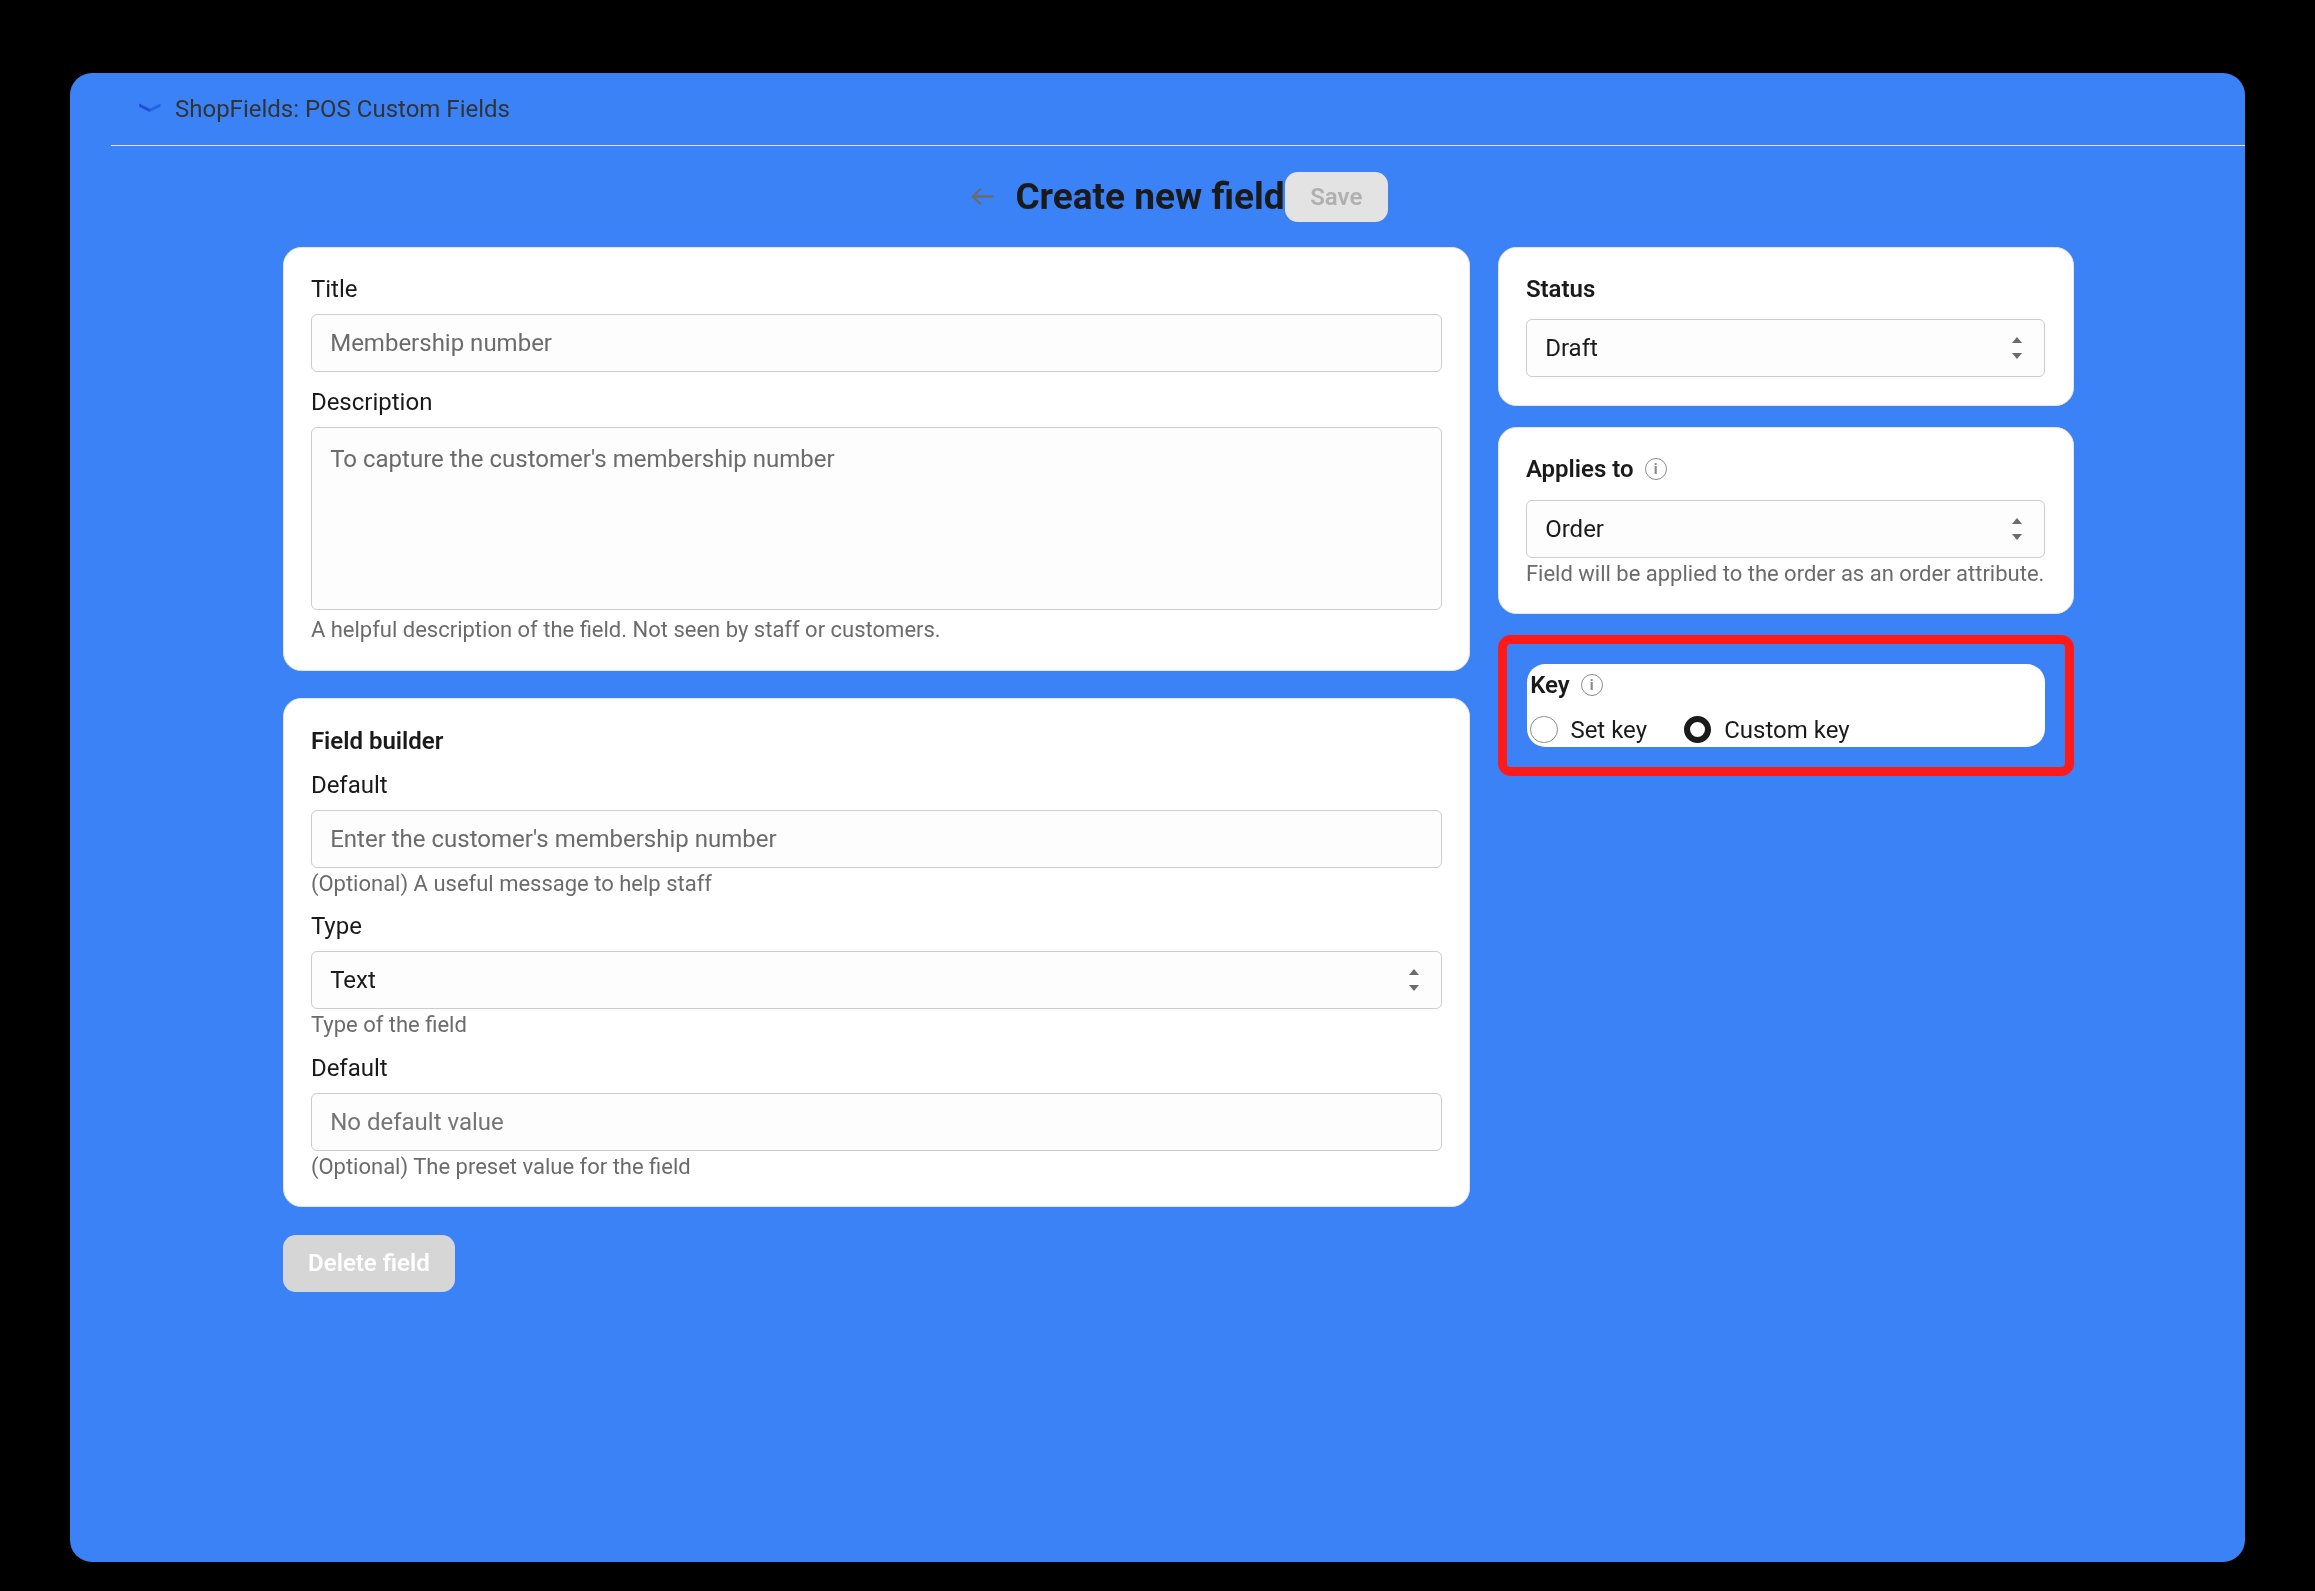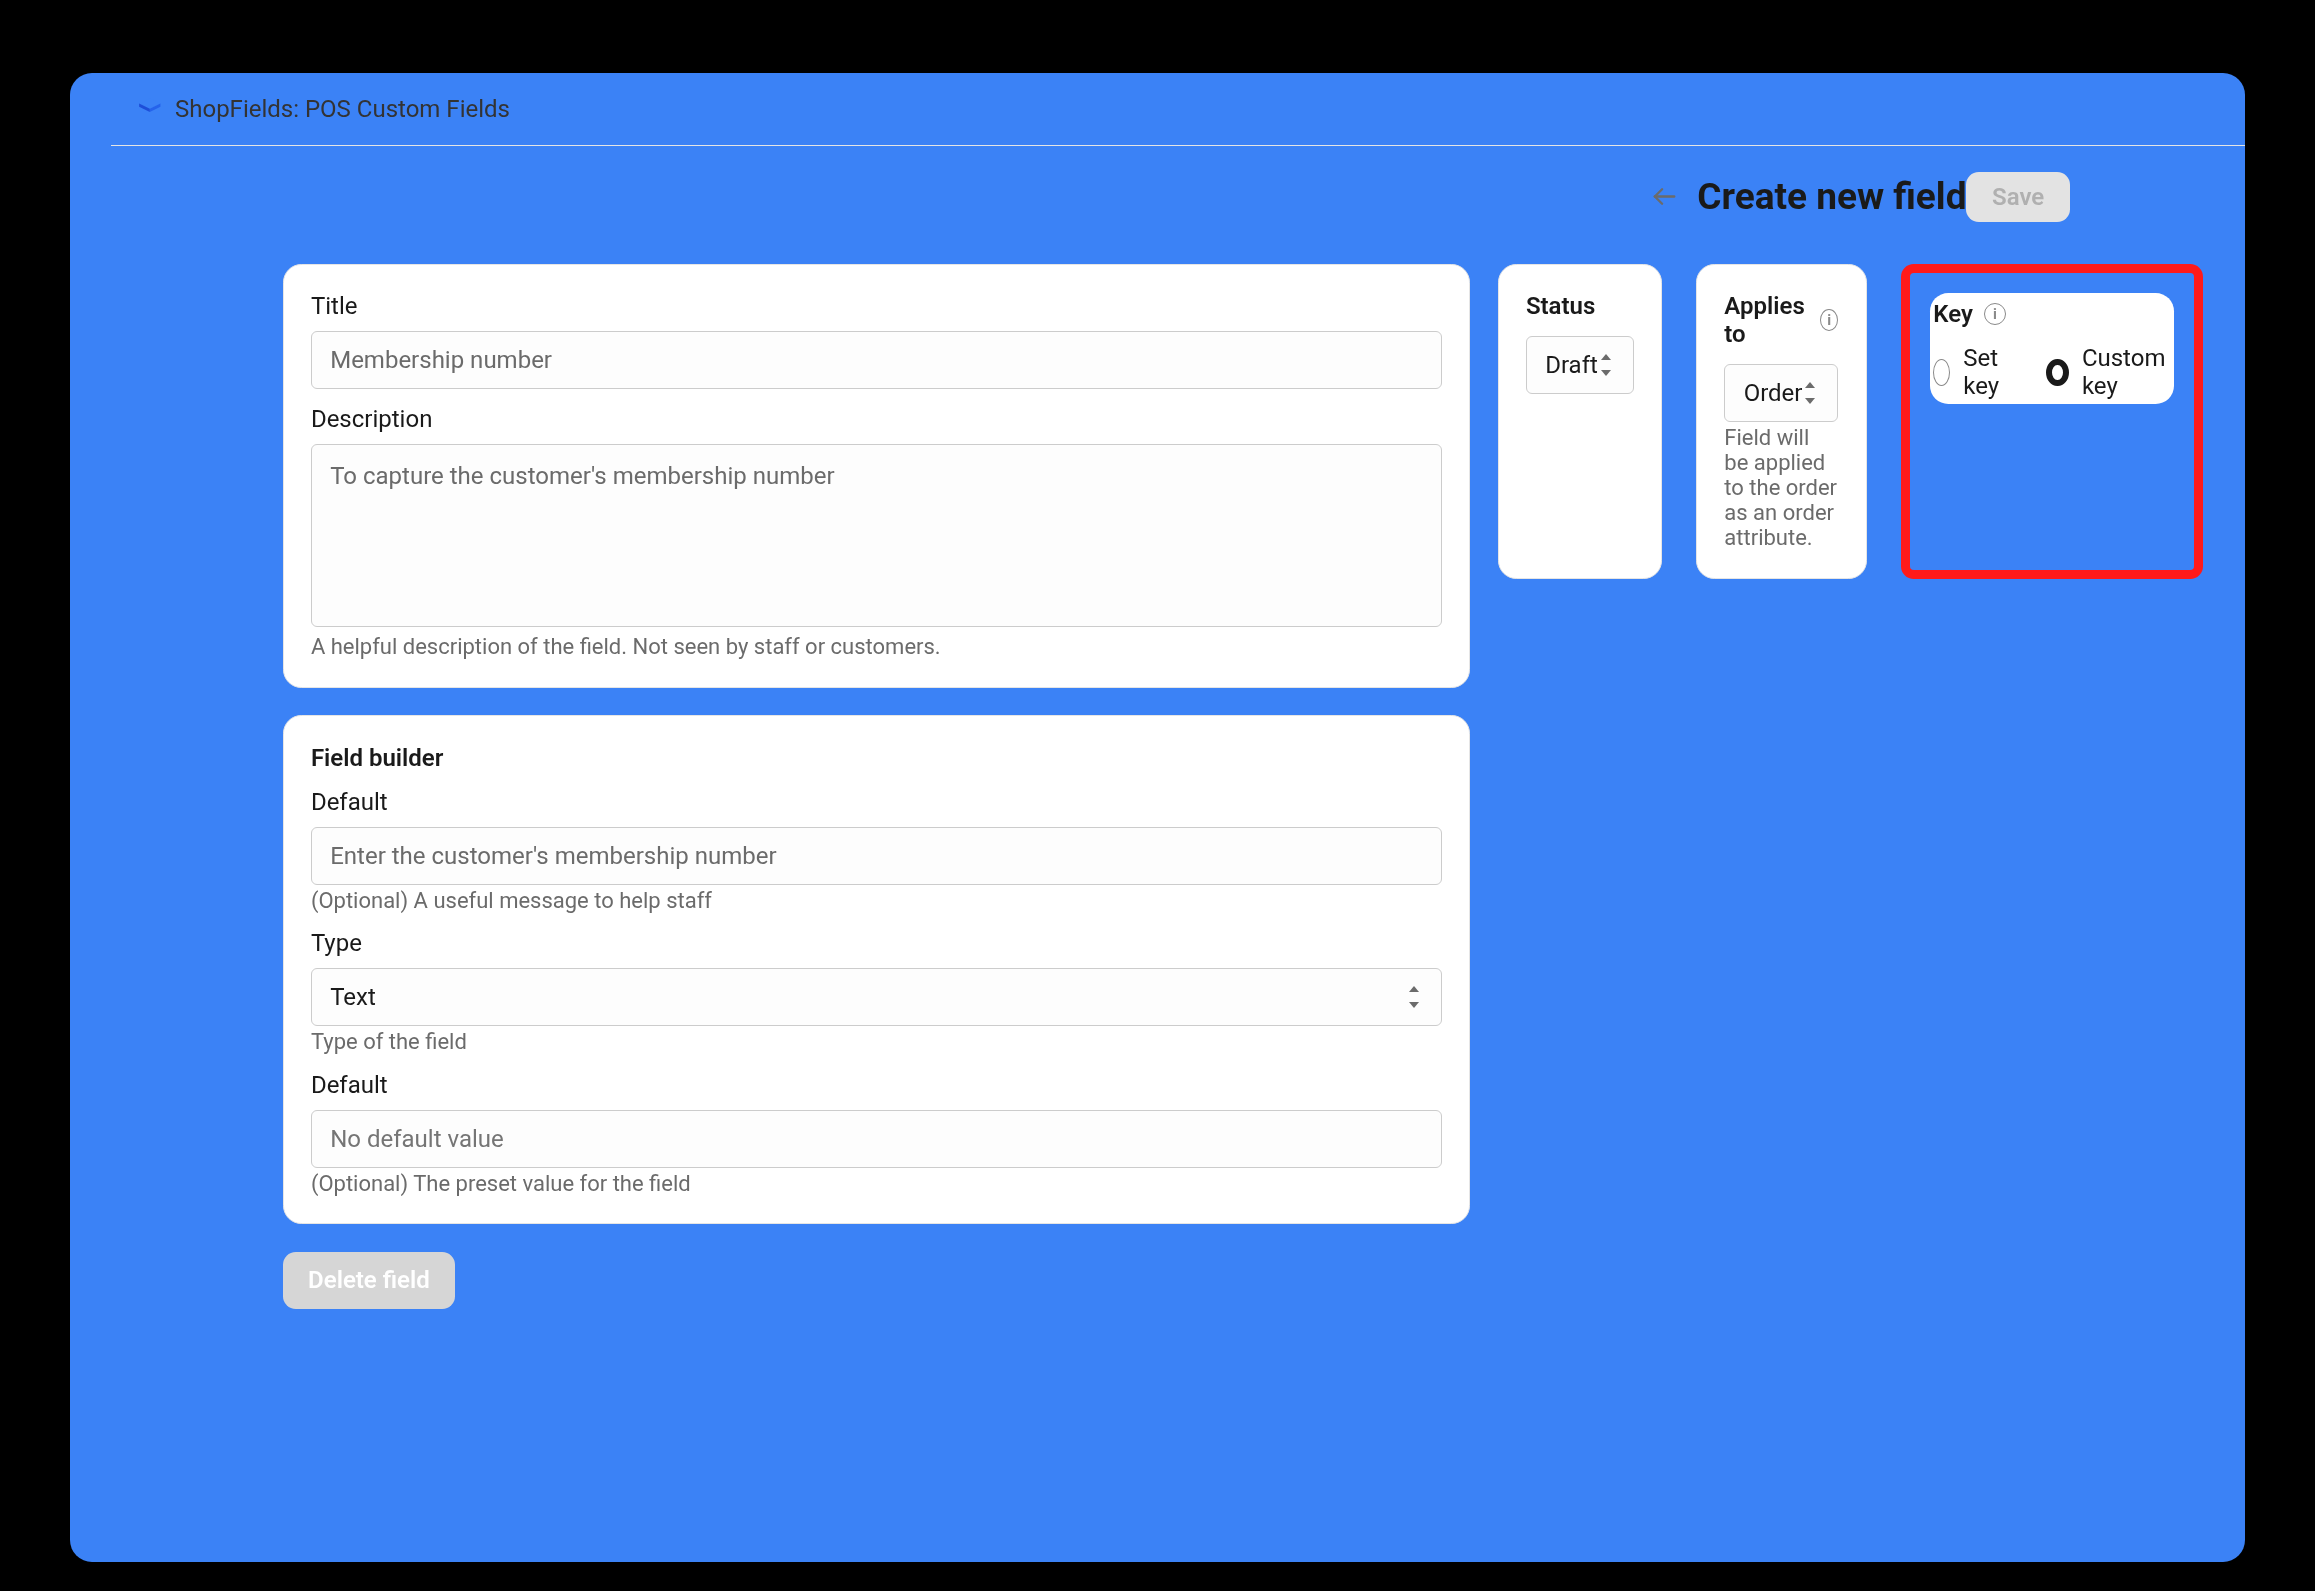--- a/index.html
+++ b/index.html
@@ -3,28 +3,28 @@
 <meta charset="utf-8">
 <style>
   * { box-sizing: border-box; margin: 0; padding: 0; font-family: -apple-system, BlinkMacSystemFont, "Segoe UI", Roboto, Helvetica, Arial, sans-serif; }
   body { background: #000; width: 2315px; height: 1592px; display: flex; align-items: flex-start; justify-content: center; padding-top: 73px; }
   .window { width: 2175px; height: 1489px; background: #3b82f6; border-radius: 22px; overflow: hidden; display: flex; flex-direction: column; padding-left: 41px; }
   .topbar { height: 73px; border-bottom: 0.9px solid #e5e5e5; display: flex; align-items: center; padding: 0 25.6px; gap: 12.8px; }
   .app-icon { width: 25.6px; height: 25.6px; display:flex; align-items:center; justify-content:center; }
   .app-title { font-size: 24px; color: #333; }
   .content { flex: 1; padding: 25.6px; display: flex; justify-content: center; }
   .page { width: 1791px; }
-  .page-header { display: flex; align-items: center; justify-content: flex-end; margin-bottom: 42px; padding: 0 3.7px; }
+  .page-header { display: flex; align-items: center; justify-content: center; margin-bottom: 25px; padding: 0 3.7px; }
   .header-left { display: flex; align-items: center; gap: 18.3px; }
   .back-btn { width: 29px; height: 29px; display:flex; align-items:center; justify-content:center; cursor:pointer; }
   .page-title { font-size: 37px; font-weight: 700; color: #1a1a1a; }
   .save-btn { background: #e3e3e3; color: #b0b0b0; font-weight: 600; font-size: 24px; padding: 11px 25.6px; border: none; border-radius: 12.8px; cursor: default; }
   .layout { display: flex; gap: 27.4px; align-items: flex-start; }
   .main { flex: 1; display: flex; flex-direction: column; gap: 27.4px; }
-  .side { width: 576px; display: flex; flex-direction: row; gap: 34px; }
+  .side { width: 576px; display: flex; flex-direction: column; gap: 21px; }
   .card { background: #fff; border: 0.9px solid #e5e5e5; border-radius: 18.3px; padding: 27.4px; }
   .label { font-size: 24px; color: #1a1a1a; margin-bottom: 11px; }
   .section-title { font-size: 24px; font-weight: 600; color: #1a1a1a; margin-bottom: 16.4px; display:flex; align-items:center; gap:11px;}
   .text-input, .textarea, .select { width: 100%; border: 0.9px solid #ccc; border-radius: 6px; font-size: 24px; color: #6b6b6b; background: #fdfdfd; }
   .text-input { height: 58px; padding: 0 18.3px; }
   .textarea { height: 183px; padding: 16.4px 18.3px; resize: none; }
   .select { height: 58px; padding: 0 18.3px; display:flex; align-items:center; justify-content:space-between; cursor:pointer; }
   .help { font-size: 22px; color: #6b6b6b; margin-top: 3px; }
   .updown { width:16.4px; height:22px; position:relative; }
   .updown::before,.updown::after{content:"";position:absolute;left:2.7px;width:0;height:0;border-left:5.5px solid transparent;border-right:5.5px solid transparent;}

